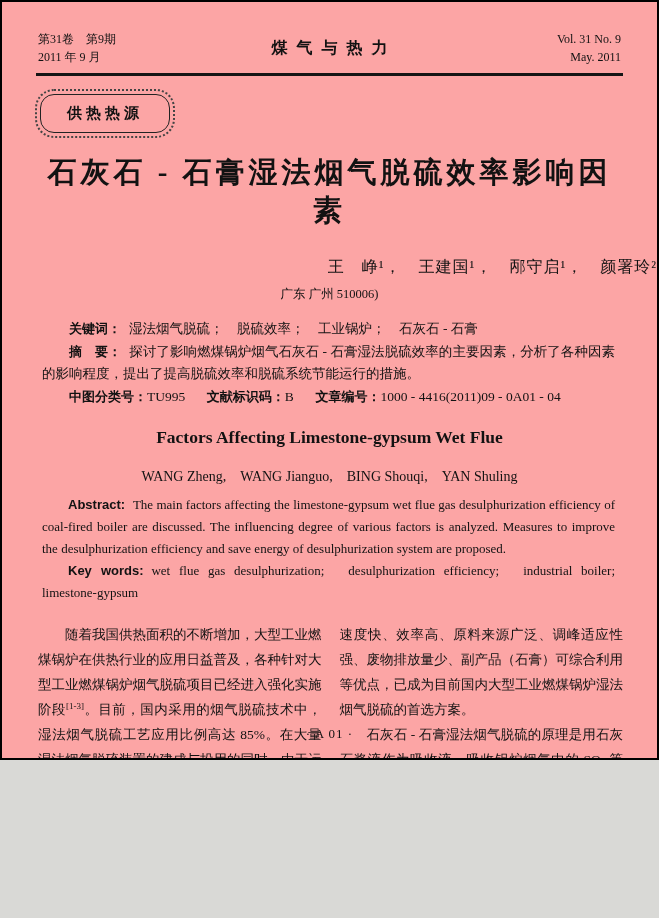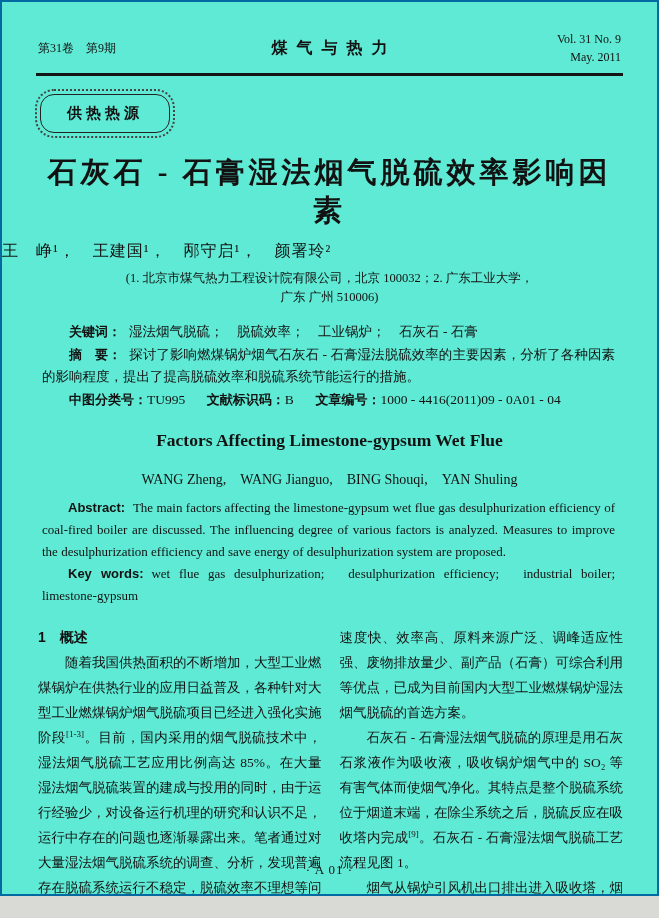--- a/index.html
+++ b/index.html
@@ -1,20 +1,20 @@
 <!DOCTYPE html>
 <html><head>
 <meta charset="utf-8">
 <style>
   * { margin:0; padding:0; box-sizing:border-box; }
   html,body { background:#d9d9d6; }
   .page {
-    width:659px; height:896px; margin:0 auto; position:relative;
-    background:#5eead4; color:#121212;
-    border:2px solid #0369a1;
+    width:659px; height:760px; margin:0 auto; position:relative;
+    background:#fca5a5; color:#121212;
+    border:2px solid #000000;
     font-family:"Liberation Serif","DejaVu Serif",serif;
     overflow:hidden;
   }
   
   .jheader {
     margin:28px 36px 0 36px;
     display:flex; justify-content:space-between; align-items:center;
   }
   .jh-left  { font-size:12px; line-height:18px; text-align:left;  width:150px; }
   .jh-right { font-size:12px; line-height:18px; text-align:right; width:150px; }
@@ -29,21 +29,21 @@
     border:1.5px solid #222; border-radius:14px;
     outline:2px dotted #444; outline-offset:3.5px;
     font-size:15px; font-weight:700; letter-spacing:4px;
     font-family:"Liberation Sans","DejaVu Sans",sans-serif;
   }
   
   .title-cn {
     margin:20px 30px 0 30px; text-align:center;
     font-size:29px; font-weight:700; letter-spacing:4px; line-height:38px;
   }
-  .authors-cn { margin-top:12px; text-align:left; font-size:16px; letter-spacing:1px; }
+  .authors-cn { margin-top:28px; text-align:right; font-size:16px; letter-spacing:1px; }
   .affil { margin-top:7px; text-align:center; font-size:12.5px; line-height:19px; }
   
   .meta-block { margin:14px 42px 0 40px; font-size:13.5px; line-height:22.5px; text-align:justify; }
   .meta-line { text-indent:2em; }
   .lbl {
     font-family:"Liberation Sans","DejaVu Sans",sans-serif;
     font-weight:700; font-size:13px;
   }
   .gap { display:inline-block; width:1.6em; }
   .gap-s { display:inline-block; width:0.6em; }
@@ -70,41 +70,41 @@
 </style>
 </head>
 <body>
 
 <div class="page">
 
   
   <div class="jheader">
     <div class="jh-left">
       <div>第31卷　第9期</div>
+      <div>2011 年 9 月</div>
     </div>
     <div class="jh-center">
       <div class="jh-title-cn">煤气与热力</div>
     </div>
     <div class="jh-right">
       <div>Vol. 31 No. 9</div>
       <div>May. 2011</div>
     </div>
   </div>
   <div class="jh-rule"></div>
 
   
   <div class="badge-wrap">
     <div class="badge">供热热源</div>
   </div>
 
   
   <h1 class="title-cn">石灰石 - 石膏湿法烟气脱硫效率影响因素</h1>
   <div class="authors-cn">王　峥¹，　王建国¹，　邴守启¹，　颜署玲²</div>
   <div class="affil">
-    <div>(1. 北京市煤气热力工程设计院有限公司，北京 100032；2. 广东工业大学，</div>
     <div>广东 广州 510006)</div>
   </div>
 
   
   <div class="meta-block">
     <div class="meta-line"><span class="lbl">关键词：</span><span class="gap-s"></span><span>湿法烟气脱硫；　脱硫效率；　工业锅炉；　石灰石 - 石膏</span></div>
     <div class="meta-line"><span class="lbl">摘　要：</span><span class="gap-s"></span><span>探讨了影响燃煤锅炉烟气石灰石 - 石膏湿法脱硫效率的主要因素，分析了各种因素的影响程度，提出了提高脱硫效率和脱硫系统节能运行的措施。</span></div>
     <div class="meta-line"><span class="lbl">中图分类号：</span><span>TU995</span><span class="gap"></span><span class="lbl">文献标识码：</span><span>B</span><span class="gap"></span><span class="lbl">文章编号：</span><span>1000 - 4416(2011)09 - 0A01 - 04</span></div>
   </div>
 
@@ -116,21 +116,20 @@
 
   
   <div class="en-abstract">
     <p><span class="lbl">Abstract:</span><span class="gap-s"></span><span>The main factors affecting the limestone-gypsum wet flue gas desulphurization efficiency of coal-fired boiler are discussed. The influencing degree of various factors is analyzed. Measures to improve the desulphurization efficiency and save energy of desulphurization system are proposed.</span></p>
     <p><span class="lbl">Key words:</span><span class="gap-s"></span><span>wet flue gas desulphurization;　desulphurization efficiency;　industrial boiler; limestone-gypsum</span></p>
   </div>
 
   
   <div class="body-cols">
     <div class="col">
-      <div class="sec-heading">1　概述</div>
       <p>随着我国供热面积的不断增加，大型工业燃煤锅炉在供热行业的应用日益普及，各种针对大型工业燃煤锅炉烟气脱硫项目已经进入强化实施阶段<sup>[1-3]</sup>。目前，国内采用的烟气脱硫技术中，湿法烟气脱硫工艺应用比例高达 85%。在大量湿法烟气脱硫装置的建成与投用的同时，由于运行经验少，对设备运行机理的研究和认识不足，运行中存在的问题也逐渐暴露出来。笔者通过对大量湿法烟气脱硫系统的调查、分析，发现普遍存在脱硫系统运行不稳定，脱硫效率不理想等问题。本文将分析影响燃煤锅炉湿法烟气脱硫效率的主要因素，分析各种因素的影响程度，探讨提高脱硫效率和节能运行的措施。</p>
 
     </div>
     <div class="col">
       <p class="cont">速度快、效率高、原料来源广泛、调峰适应性强、废物排放量少、副产品（石膏）可综合利用等优点，已成为目前国内大型工业燃煤锅炉湿法烟气脱硫的首选方案。</p>
       <p>石灰石 - 石膏湿法烟气脱硫的原理是用石灰石浆液作为吸收液，吸收锅炉烟气中的 SO₂ 等有害气体而使烟气净化。其特点是整个脱硫系统位于烟道末端，在除尘系统之后，脱硫反应在吸收塔内完成<sup>[9]</sup>。石灰石 - 石膏湿法烟气脱硫工艺流程见图 1。</p>
       <p>烟气从锅炉引风机出口排出进入吸收塔，烟气中的 SO₂ 被吸收液（石灰石浆液）所吸收，被净化后的烟气经除雾器除雾后离开吸收塔，由烟道进入烟囱排入大气中。吸收液从沉淀槽中由循环泵送入安装在塔顶部的喷嘴集管中，在吸收液下落过程中与上升的烟气接触，烟气中的 SO₂ 被吸收液吸收，并被</p>
     </div>
   </div>
 

